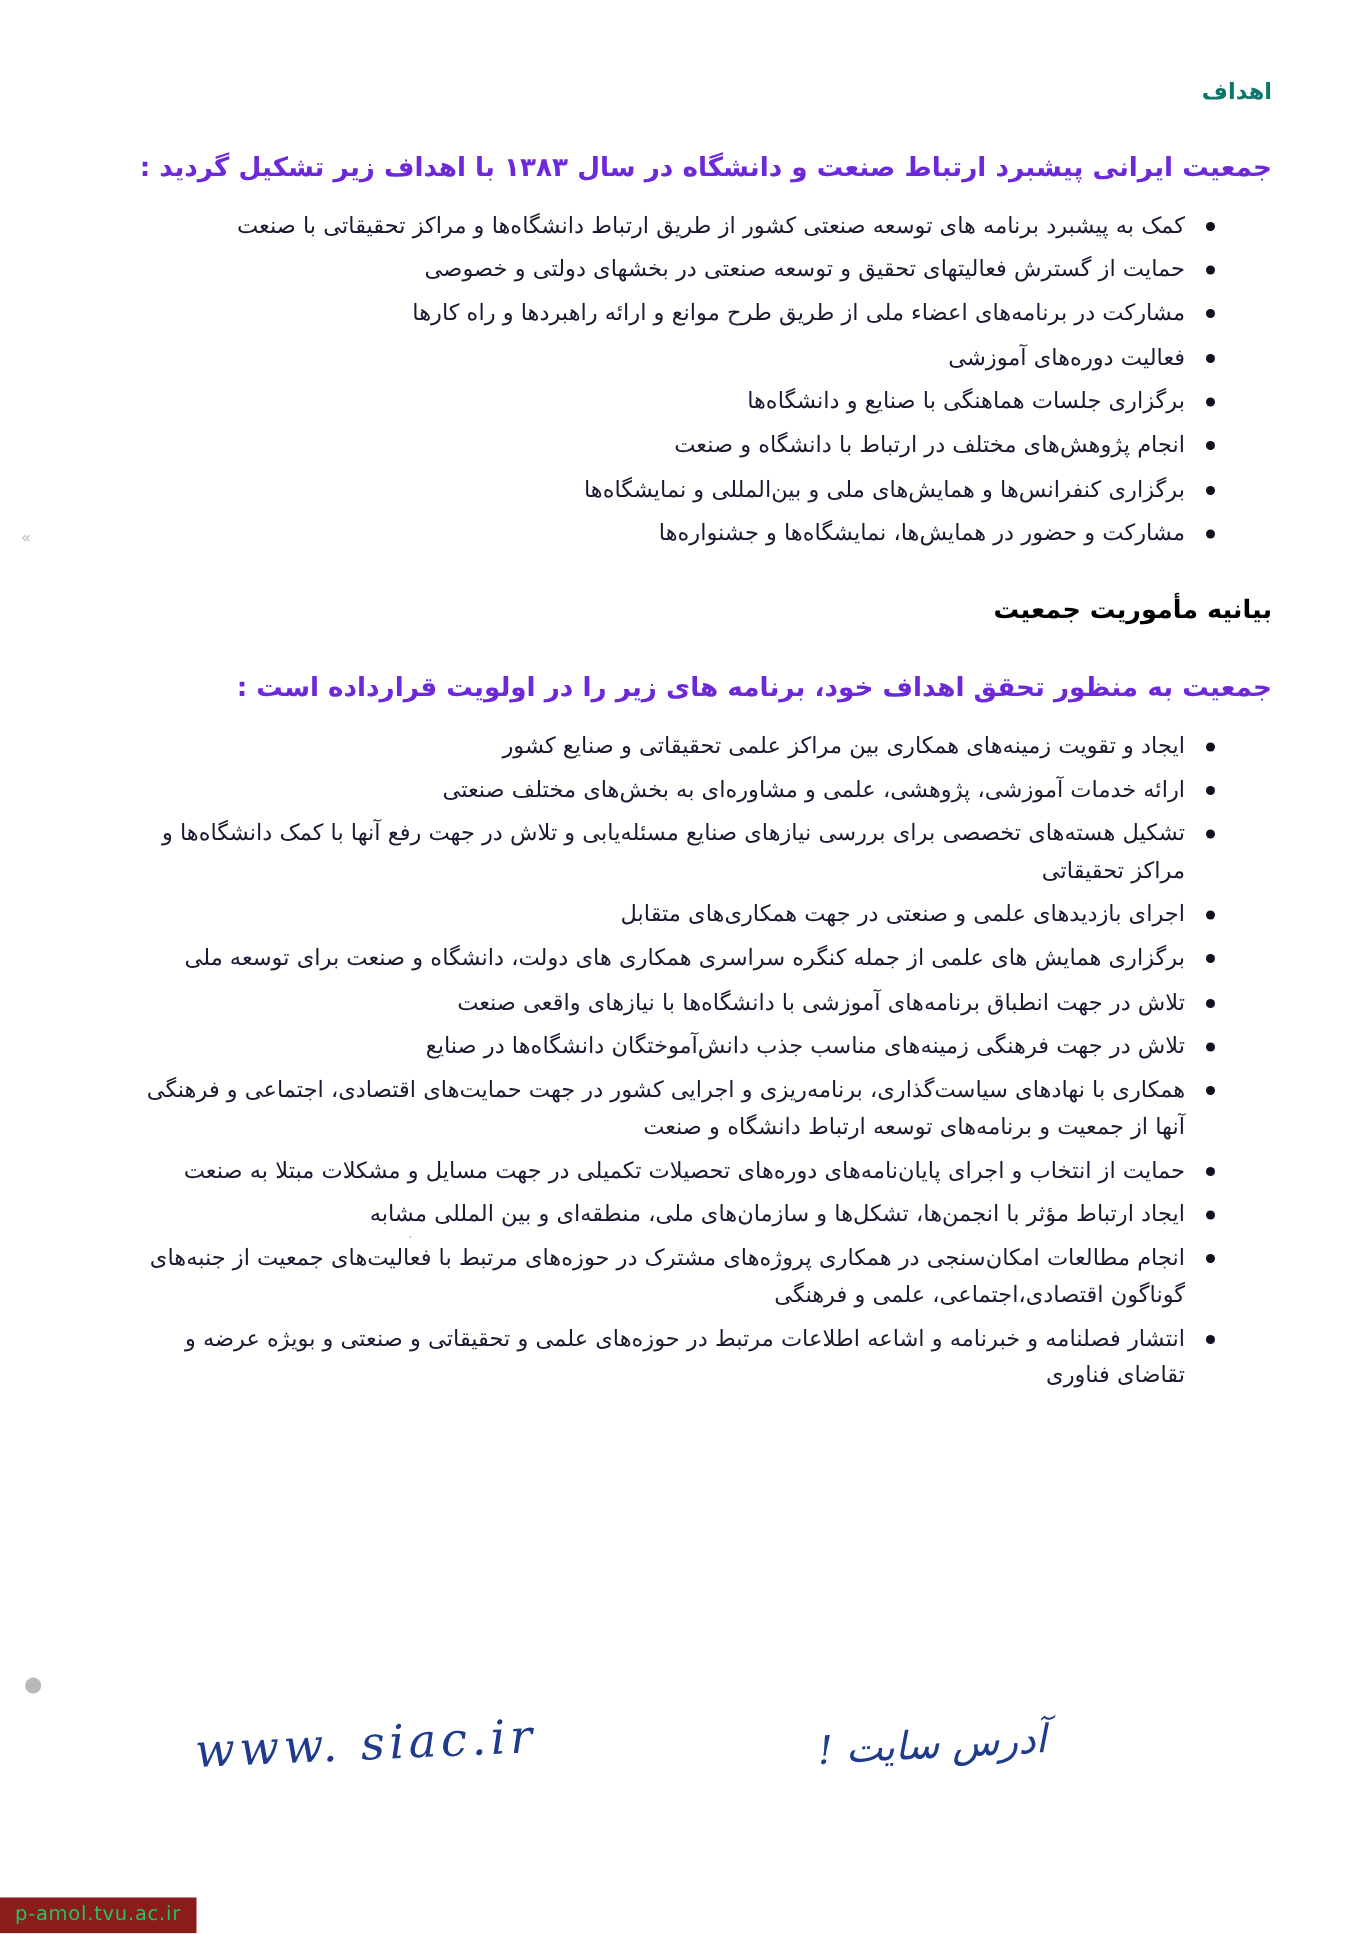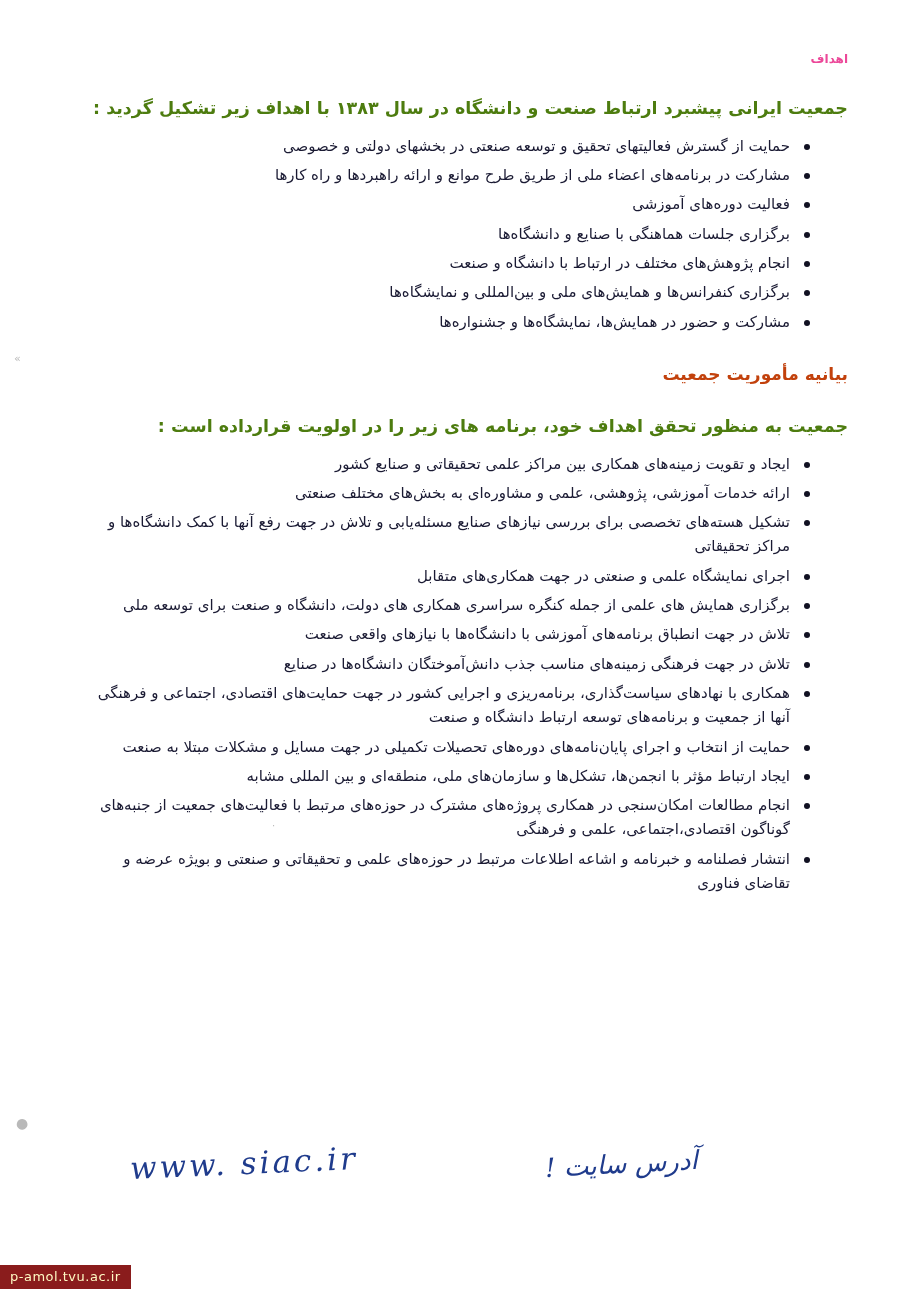--- a/index.html
+++ b/index.html
@@ -13,40 +13,40 @@
     height: 1289px;
     background: #ffffff;
     font-family: "DejaVu Sans", "Liberation Sans", sans-serif;
     color: #1a1a2e;
     overflow: hidden;
     box-sizing: border-box;
     padding: 44px 52px 0 52px;
     direction: rtl;
   }
   .doc-title {
-    font-size: 12px;
+    font-size: 15px;
     font-weight: bold;
-    color: #ec4899;
+    color: #0f766e;
     text-align: right;
     margin: 8px 0 0 0;
     letter-spacing: 0.2px;
   }
   .lead {
     font-size: 17.5px;
     font-weight: bold;
-    color: #4d7c0f;
+    color: #6d28d9;
     text-align: right;
     margin: 28px 0 10px 0;
     line-height: 1.7;
     padding-left: 10px;
   }
   .section-heading {
     font-size: 17px;
     font-weight: bold;
-    color: #c2410c;
+    color: #000000;
     text-align: right;
     margin: 30px 0 0 0;
   }
   ul.bullets {
     list-style: none;
     margin: 8px 0 0 0;
     padding: 0 34px 0 0;
   }
   ul.bullets li {
     position: relative;
@@ -94,21 +94,21 @@
     bottom: 110px;
     font-size: 26px;
     font-style: italic;
     transform: rotate(-3deg);
   }
   .footer-stamp {
     position: absolute;
     left: 0;
     bottom: 0;
     background: #8a1c1c;
-    color: #fef9c3;
+    color: #22c55e;
     font-family: "DejaVu Sans", "Liberation Sans", sans-serif;
     font-size: 13px;
     letter-spacing: 0.5px;
     padding: 4px 10px 5px 10px;
     direction: ltr;
   }
   .scan-mark {
     position: absolute;
     color: #b9b9b9;
     font-size: 11px;
@@ -124,38 +124,39 @@
 
   <div class="scan-mark m1">»</div>
   <div class="scan-mark m2">●</div>
   <div class="scan-mark m3">·</div>
 
   <h1 class="doc-title">اهداف</h1>
 
   <p class="lead">جمعیت ایرانی پیشبرد ارتباط صنعت و دانشگاه در سال ۱۳۸۳ با اهداف زیر تشکیل گردید :</p>
 
   <ul class="bullets list-objectives">
+    <li>کمک به پیشبرد برنامه های توسعه صنعتی کشور از طریق ارتباط دانشگاه‌ها و مراکز تحقیقاتی با صنعت</li>
     <li>حمایت از گسترش فعالیتهای تحقیق و توسعه صنعتی در بخشهای دولتی و خصوصی</li>
     <li>مشارکت در برنامه‌های اعضاء ملی از طریق طرح موانع و ارائه راهبردها و راه کارها</li>
     <li>فعالیت دوره‌های آموزشی</li>
     <li>برگزاری جلسات هماهنگی با صنایع و دانشگاه‌ها</li>
     <li>انجام پژوهش‌های مختلف در ارتباط با دانشگاه و صنعت</li>
     <li>برگزاری کنفرانس‌ها و همایش‌های ملی و بین‌المللی و نمایشگاه‌ها</li>
     <li>مشارکت و حضور در همایش‌ها، نمایشگاه‌ها و جشنواره‌ها</li>
   </ul>
 
   <h2 class="section-heading">بیانیه مأموریت جمعیت</h2>
 
   <p class="lead">جمعیت به منظور تحقق اهداف خود، برنامه های زیر را در اولویت قرارداده است :</p>
 
   <ul class="bullets list-programs">
     <li>ایجاد و تقویت زمینه‌های همکاری بین مراکز علمی تحقیقاتی و صنایع کشور</li>
     <li>ارائه خدمات آموزشی، پژوهشی، علمی و مشاوره‌ای به بخش‌های مختلف صنعتی</li>
     <li>تشکیل هسته‌های تخصصی برای بررسی نیازهای صنایع مسئله‌یابی و تلاش در جهت رفع آنها با کمک دانشگاه‌ها و مراکز تحقیقاتی</li>
-    <li>اجرای نمایشگاه علمی و صنعتی در جهت همکاری‌های متقابل</li>
+    <li>اجرای بازدیدهای علمی و صنعتی در جهت همکاری‌های متقابل</li>
     <li>برگزاری همایش های علمی از جمله کنگره سراسری همکاری های دولت، دانشگاه و صنعت برای توسعه ملی</li>
     <li>تلاش در جهت انطباق برنامه‌های آموزشی با دانشگاه‌ها با نیازهای واقعی صنعت</li>
     <li>تلاش در جهت فرهنگی زمینه‌های مناسب جذب دانش‌آموختگان دانشگاه‌ها در صنایع</li>
     <li>همکاری با نهادهای سیاست‌گذاری، برنامه‌ریزی و اجرایی کشور در جهت حمایت‌های اقتصادی، اجتماعی و فرهنگی آنها از جمعیت و برنامه‌های توسعه ارتباط دانشگاه و صنعت</li>
     <li>حمایت از انتخاب و اجرای پایان‌نامه‌های دوره‌های تحصیلات تکمیلی در جهت مسایل و مشکلات مبتلا به صنعت</li>
     <li>ایجاد ارتباط مؤثر با انجمن‌ها، تشکل‌ها و سازمان‌های ملی، منطقه‌ای و بین المللی مشابه</li>
     <li>انجام مطالعات امکان‌سنجی در همکاری پروژه‌های مشترک در حوزه‌های مرتبط با فعالیت‌های جمعیت از جنبه‌های گوناگون اقتصادی،اجتماعی، علمی و فرهنگی</li>
     <li>انتشار فصلنامه و خبرنامه و اشاعه اطلاعات مرتبط در حوزه‌های علمی و تحقیقاتی و صنعتی و بویژه عرضه و تقاضای فناوری</li>
   </ul>
 

